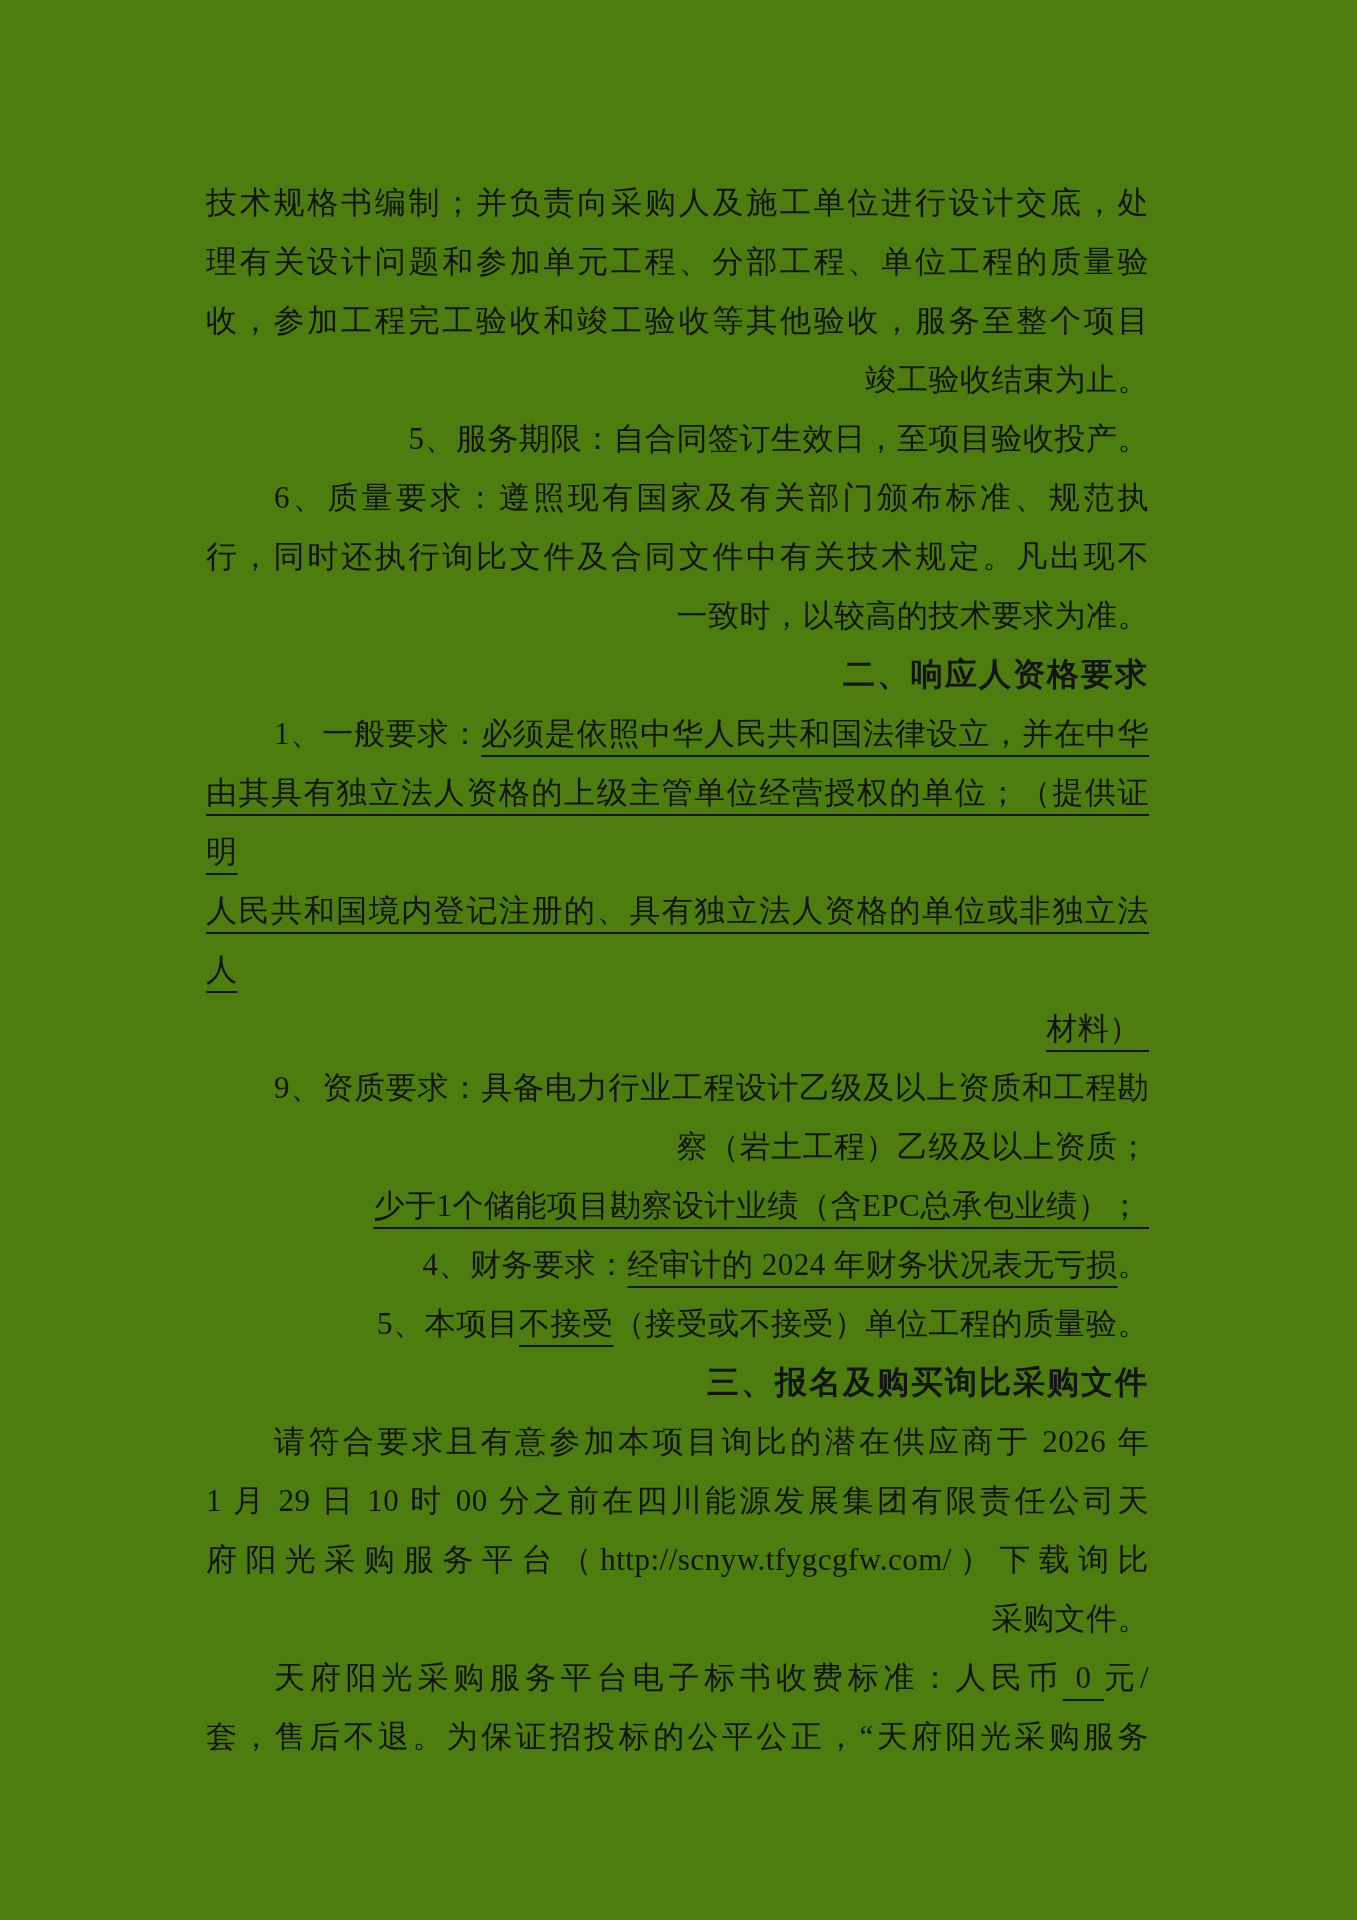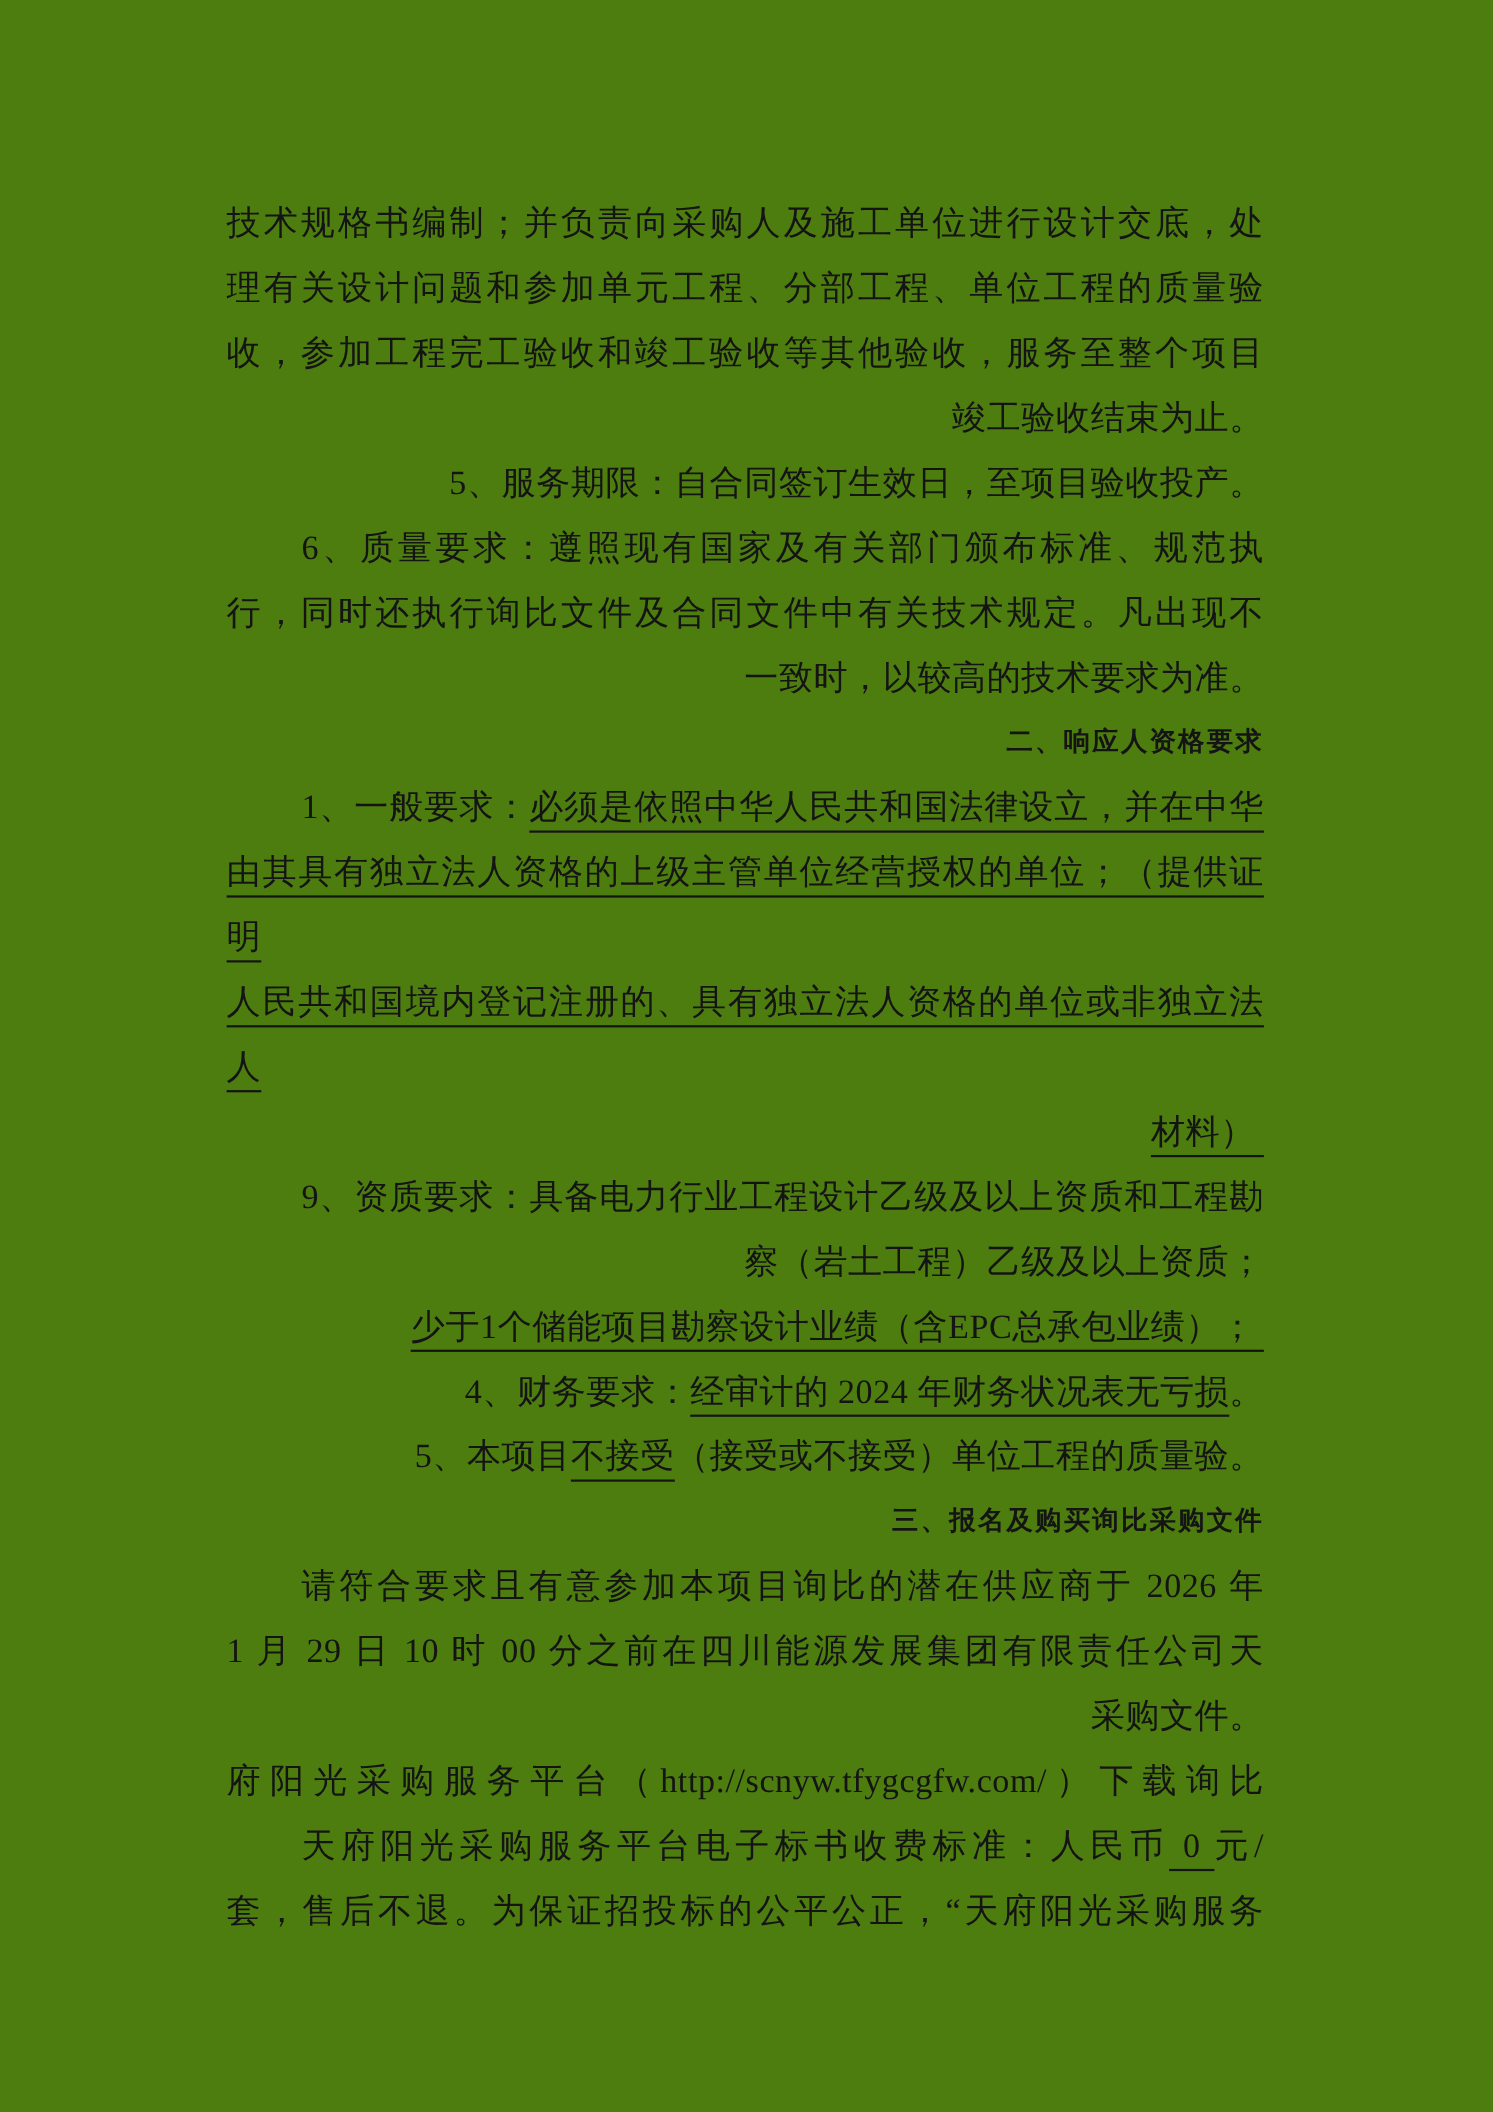--- a/index.html
+++ b/index.html
@@ -29,21 +29,21 @@
   }
   .line.justify {
     text-align: justify;
     text-align-last: justify;
     text-justify: inter-character;
   }
   .line.indent { text-indent: 68px; }
   .line.heading {
     font-family: "Liberation Sans", "DejaVu Sans", sans-serif;
     font-weight: 700;
-    font-size: 24px;
+    font-size: 32px;
     letter-spacing: 2px;
   }
   .u {
     text-decoration: underline;
     text-decoration-thickness: 2px;
     text-underline-offset: 11px;
     text-decoration-color: #141414;
   }
 </style>
 </head>
@@ -65,18 +65,18 @@
       <div class="line justify"><span class="u">人民共和国境内登记注册的、具有独立法人资格的单位或非独立法人</span></div>
       <div class="line"><span class="u">材料）&nbsp;</span></div>
       <div class="line justify indent"><span>9、资质要求：具备电力行业工程设计乙级及以上资质和工程勘</span></div>
       <div class="line"><span>察（岩土工程）乙级及以上资质；</span></div>
       <div class="line"><span class="u">少于1个储能项目勘察设计业绩（含EPC总承包业绩）；&nbsp;</span></div>
       <div class="line indent"><span>4、财务要求：</span><span class="u">经审计的&nbsp;2024&nbsp;年财务状况表无亏损</span><span>。</span></div>
       <div class="line indent"><span>5、本项目</span><span class="u">不接受</span><span>（接受或不接受）单位工程的质量验。</span></div>
       <div class="line heading"><span>三、报名及购买询比采购文件</span></div>
       <div class="line justify indent"><span>请符合要求且有意参加本项目询比的潜在供应商于&nbsp;2026&nbsp;年</span></div>
       <div class="line justify"><span>1&nbsp;月&nbsp;29&nbsp;日&nbsp;10&nbsp;时&nbsp;00&nbsp;分之前在四川能源发展集团有限责任公司天</span></div>
+      <div class="line justify"><span>府阳光采购服务平台（http://scnyw.tfygcgfw.com/）下载询比</span></div>
       <div class="line"><span>采购文件。</span></div>
-      <div class="line justify"><span>府阳光采购服务平台（http://scnyw.tfygcgfw.com/）下载询比</span></div>
       <div class="line justify indent"><span>天府阳光采购服务平台电子标书收费标准：人民币</span><span class="u">&nbsp;0&nbsp;</span><span>元/</span></div>
       <div class="line justify"><span>套，售后不退。为保证招投标的公平公正，“天府阳光采购服务</span></div>
     </div>
 </div>
 
 </body></html>

